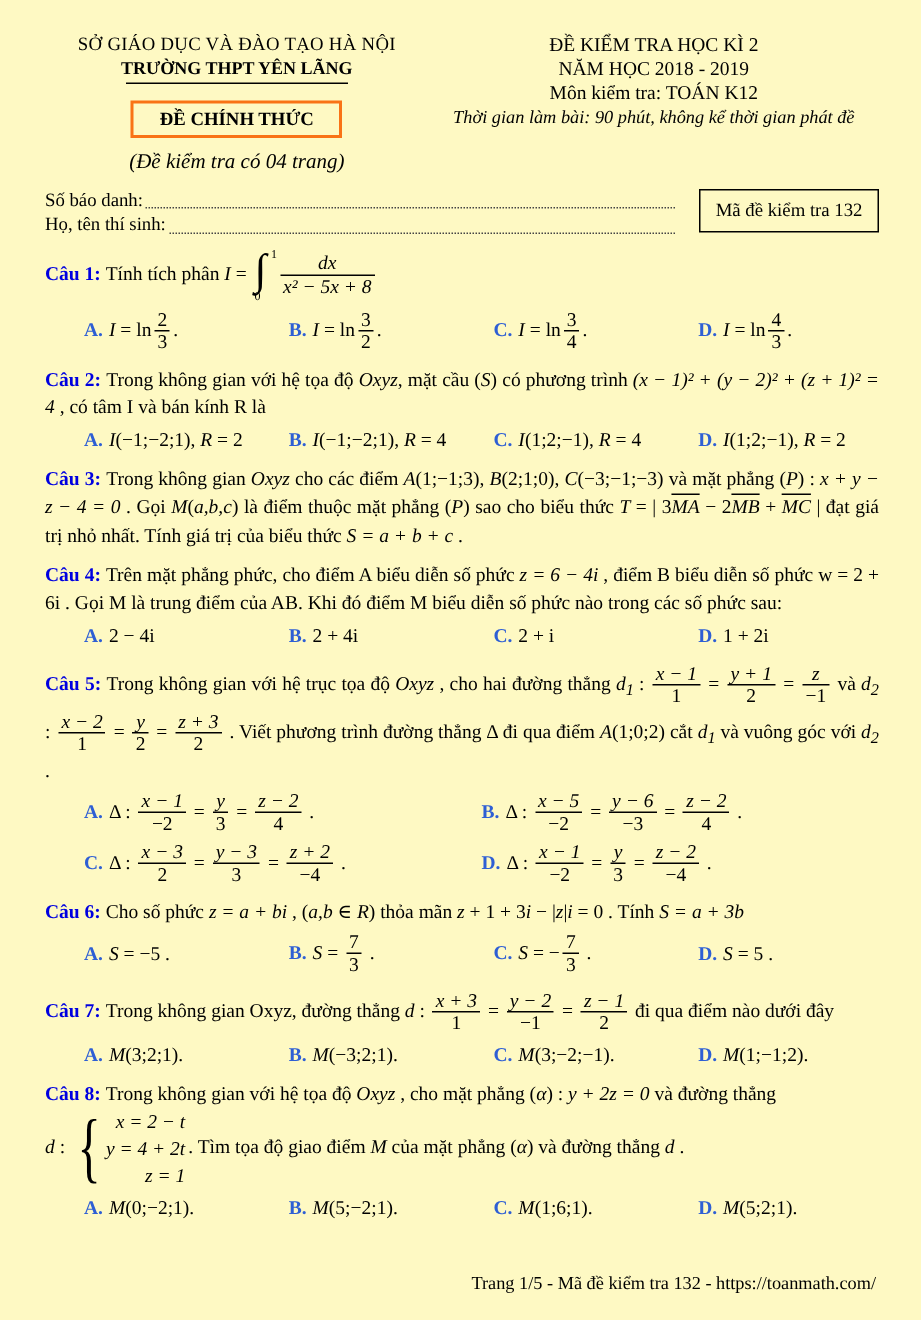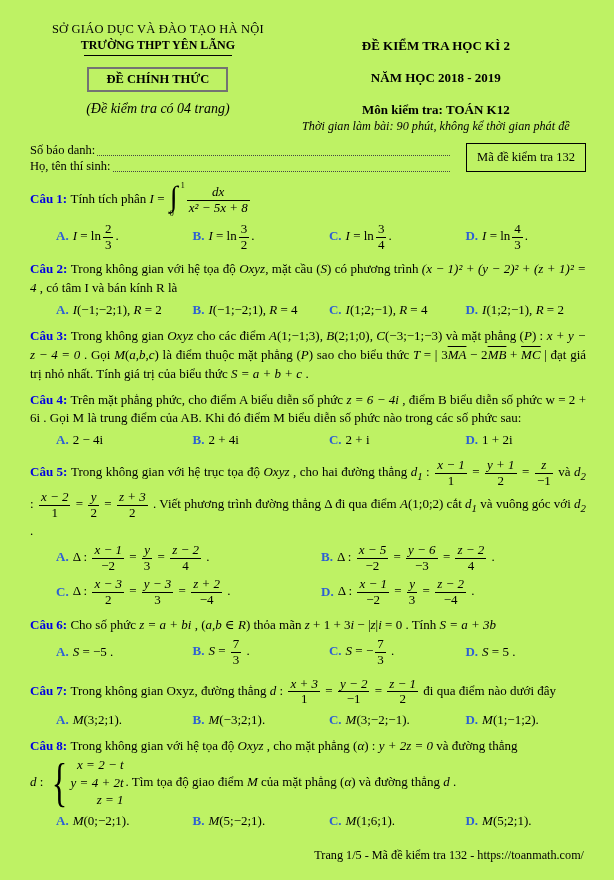--- a/index.html
+++ b/index.html
@@ -1,26 +1,26 @@
 <!DOCTYPE html>
 <html><head>
 <meta charset="utf-8">
 <style>
   html,body{margin:0;padding:0;background:#fff;}
   body{width:614px;height:880px;font-family:"Liberation Serif","DejaVu Serif",serif;font-size:13px;color:#000;}
-  .page{position:relative;width:614px;height:880px;box-sizing:border-box;padding:22px 28px 10px 30px;overflow:hidden;background:#bef264;}
+  .page{position:relative;width:614px;height:880px;box-sizing:border-box;padding:22px 28px 10px 30px;overflow:hidden;background:#fef9c3;}
   .header{display:flex;}
   .h-left{width:46%;text-align:center;}
   .h-right{width:54%;text-align:center;}
   .department{font-size:12.5px;letter-spacing:.2px;}
   .school{font-weight:bold;font-size:12px;margin-top:1px;}
   .school-rule{width:148px;border-bottom:1px solid #000;margin:2px auto 0;}
-  .official-box{display:inline-block;border:2px solid #737373;font-weight:bold;font-size:12.5px;padding:3px 17px;margin-top:11px;}
+  .official-box{display:inline-block;border:2px solid #f97316;font-weight:bold;font-size:12.5px;padding:3px 17px;margin-top:11px;}
   .pages-note{font-style:italic;font-size:14px;margin-top:9px;}
-  .title,.year,.subject{font-weight:bold;font-size:13px;line-height:1.22;margin-top:16px;}
+  .title,.year,.subject{font-weight:normal;font-size:13px;line-height:1.22;}
   .duration{font-style:italic;font-size:12.2px;margin-top:1px;}
   .student-row{display:flex;margin-top:8px;align-items:flex-start;}
   .student-lines{flex:1;margin-right:16px;}
   .sline{display:flex;font-size:12.5px;line-height:1.3;}
   .dotfill{flex:1;border-bottom:1.2px dotted #444;margin:0 0 2px 2px;}
   .code-box{border:1px solid #000;padding:6px 10px;font-size:12.5px;white-space:nowrap;margin-top:1px;}
   
   .question{margin-top:7px;}
   .stem{text-align:justify;line-height:1.45;}
   .qlabel{font-weight:bold;}

